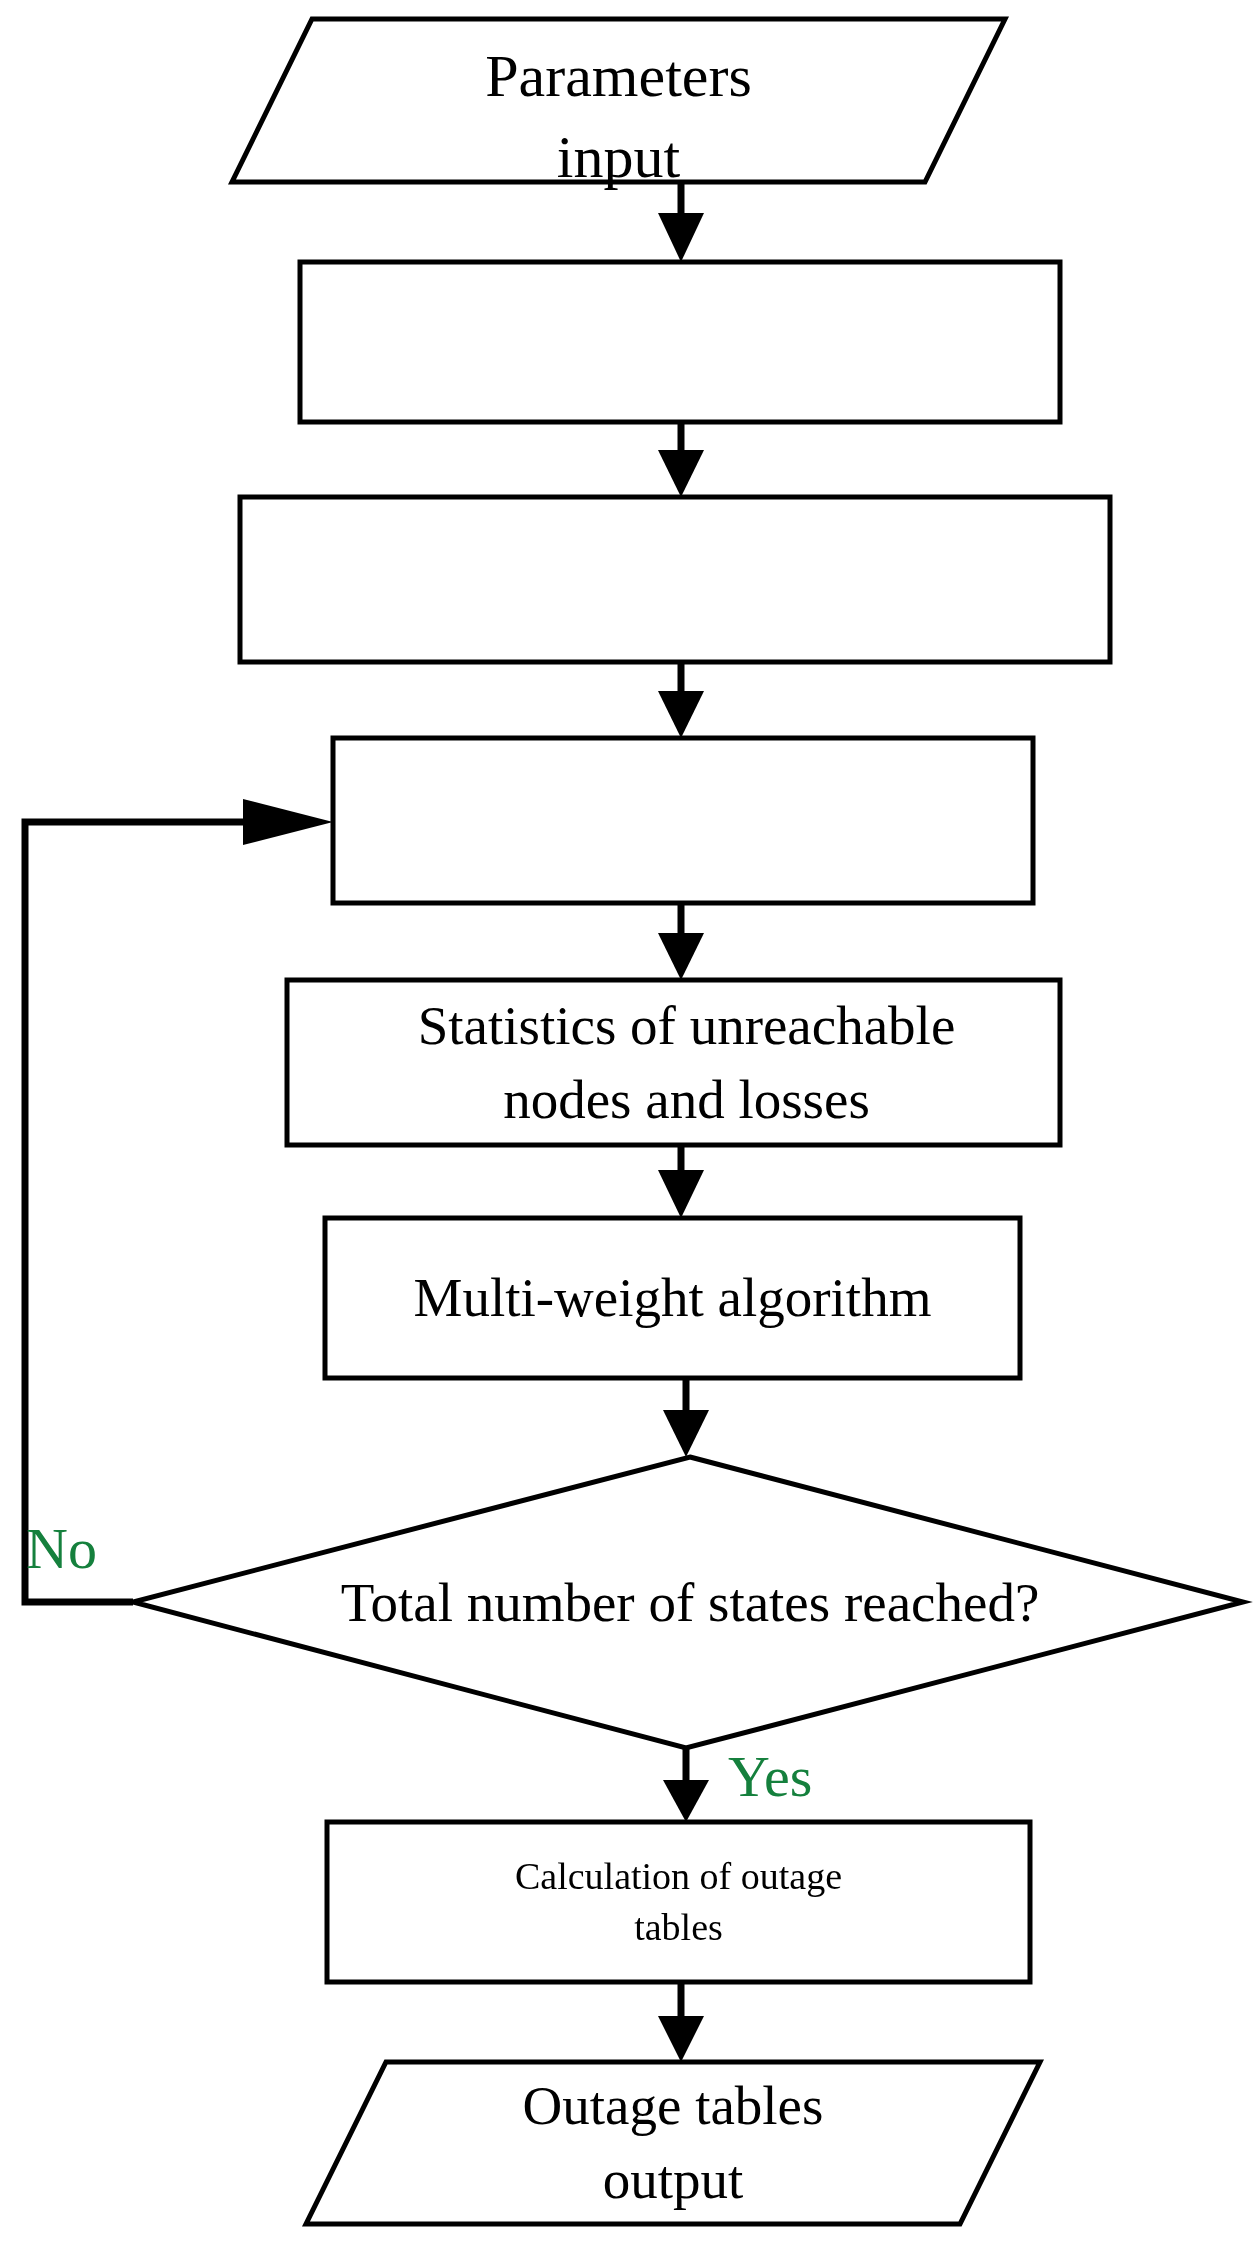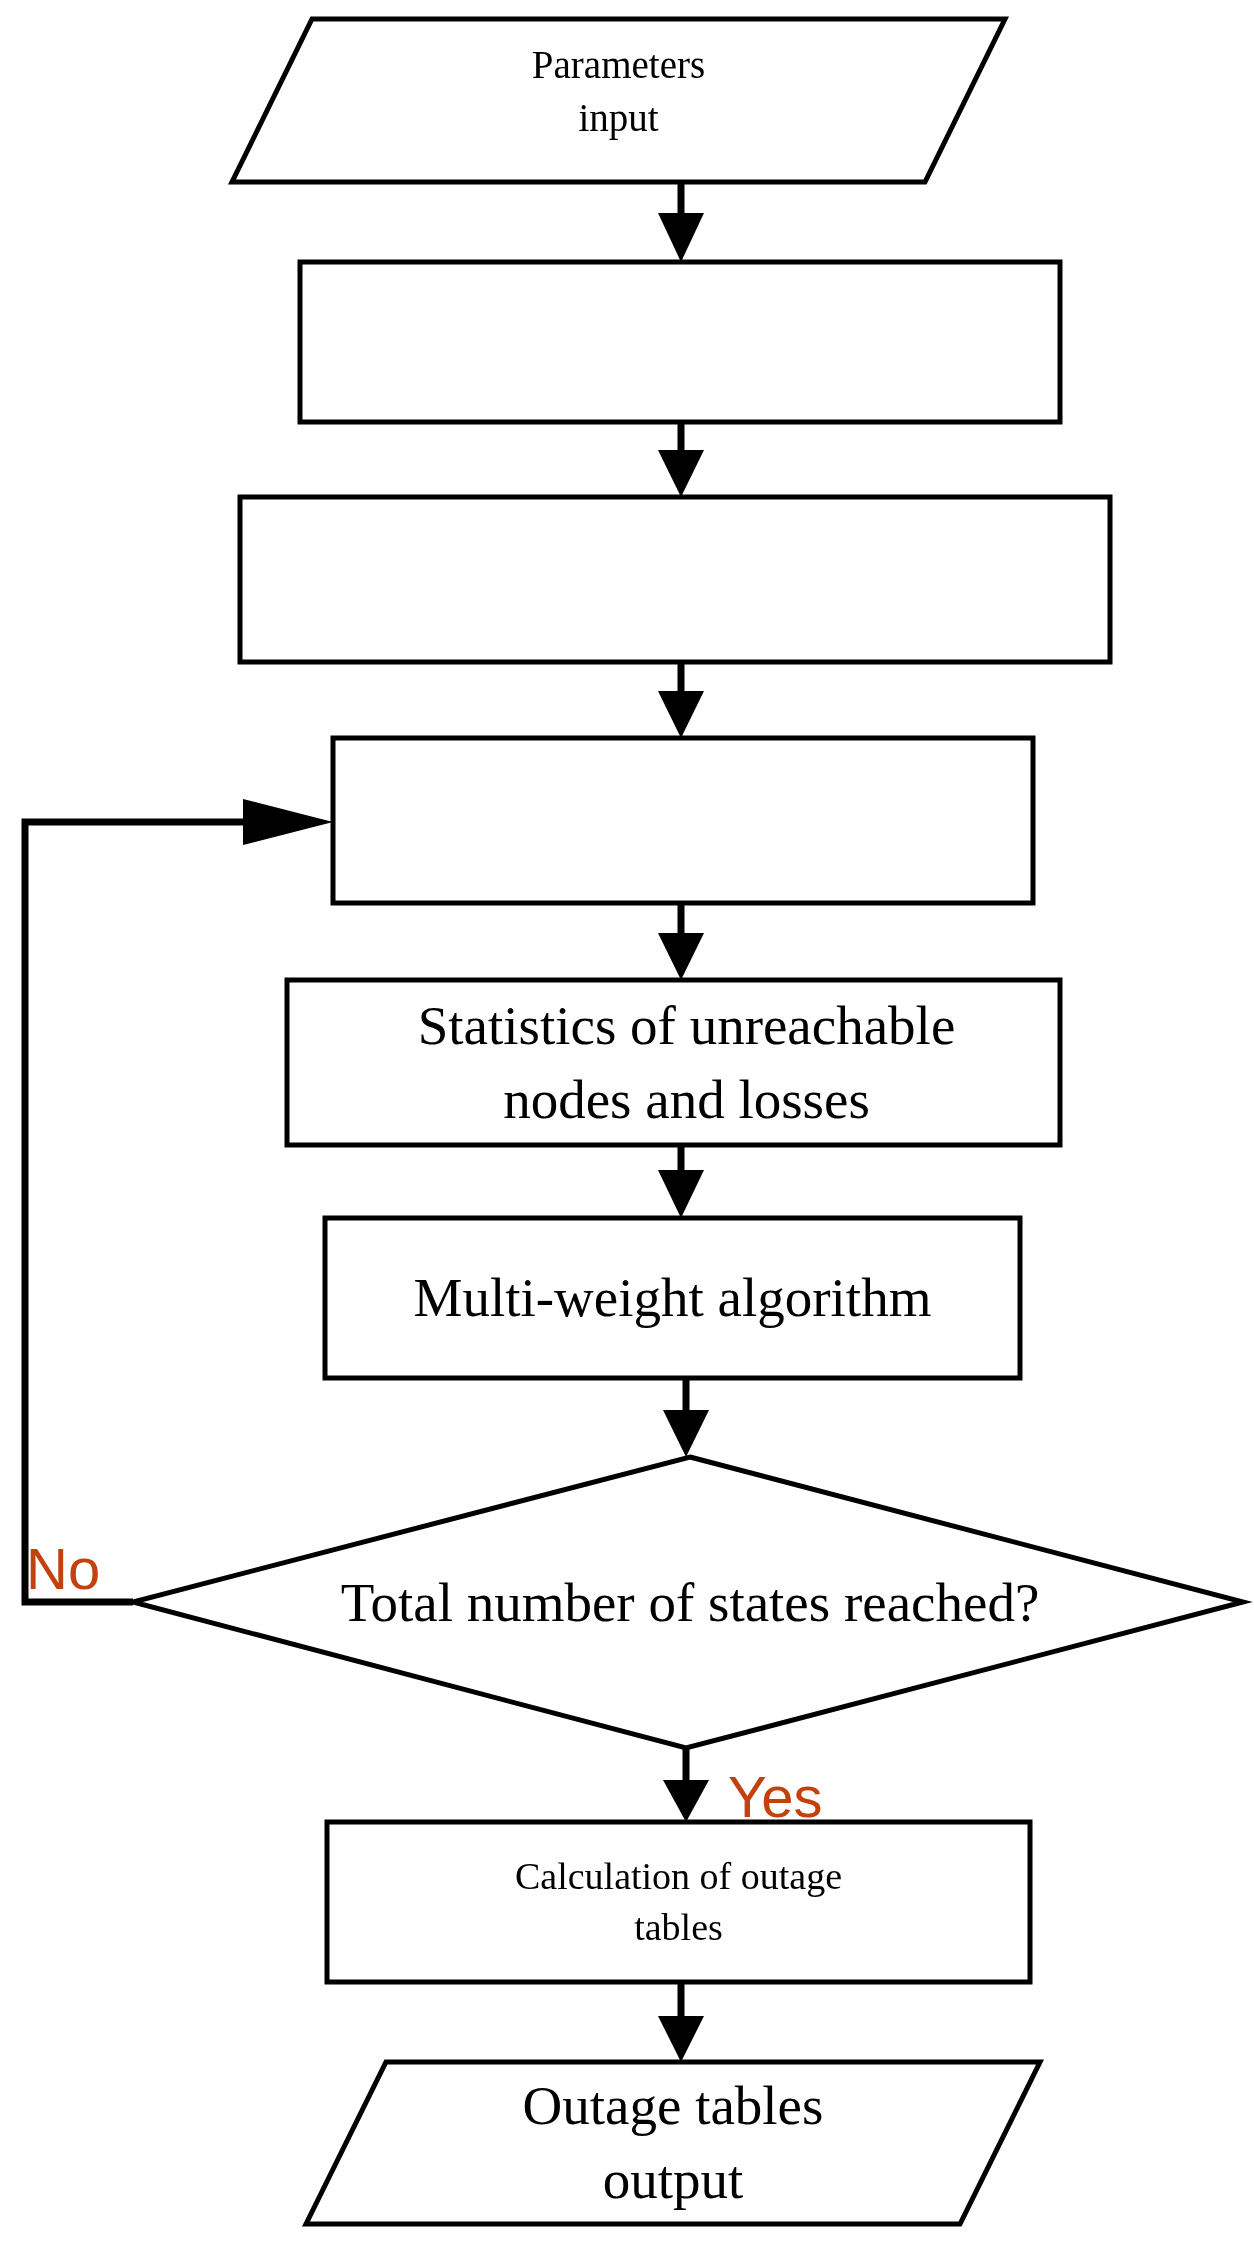--- a/index.html
+++ b/index.html
@@ -31,25 +31,24 @@
     justify-content: center;
     text-align: center;
     color: #000000;
     line-height: 1.34;
     white-space: pre-line;
     font-family: "Liberation Serif", "DejaVu Serif", serif;
     pointer-events: none;
   }
   .edge-label {
     position: absolute;
-    color: #c2410c;
-    font-family: Liberation Sans, sans-serif;
+    color: #15803d;
+    font-family: Liberation Serif, serif;
     line-height: 1;
     white-space: nowrap;
-    margin-top: 20px;
   }
 </style>
 </head>
 <body>
 
 <div id="flowchart-canvas">
 
   <svg id="flow-svg" viewBox="0 0 1254 2250" xmlns="http://www.w3.org/2000/svg">
 
     <polygon points="312,19 1005,19 925,182 232,182" fill="#ffffff" stroke="#000000" stroke-width="5"></polygon>
@@ -110,21 +109,21 @@
       <polygon points="658,2016 704,2016 681,2062 " fill="#000000"></polygon>
     </g>
 
     <g>
       <polyline points="133,1602 25,1602 25,822 245,822" fill="none" stroke="#000000" stroke-width="7"></polyline>
       <polygon points="243,799 243,845 333,822 " fill="#000000"></polygon>
     </g>
 
   </svg>
 
-  <div class="node-label" style="left:232px; top:10px; width:773px; height:163px; font-size:39px;">Parameters
+  <div class="node-label" style="left:232px; top:35px; width:773px; height:163px; font-size:60px;">Parameters
 input</div>
 
 
 
 
   <div class="node-label" style="left:300px; top:980px; width:773px; height:165px; font-size:55px;">Statistics of unreachable
 nodes and losses</div>
 
   <div class="node-label" style="left:325px; top:1218px; width:695px; height:160px; font-size:55px;">Multi-weight algorithm</div>
 

